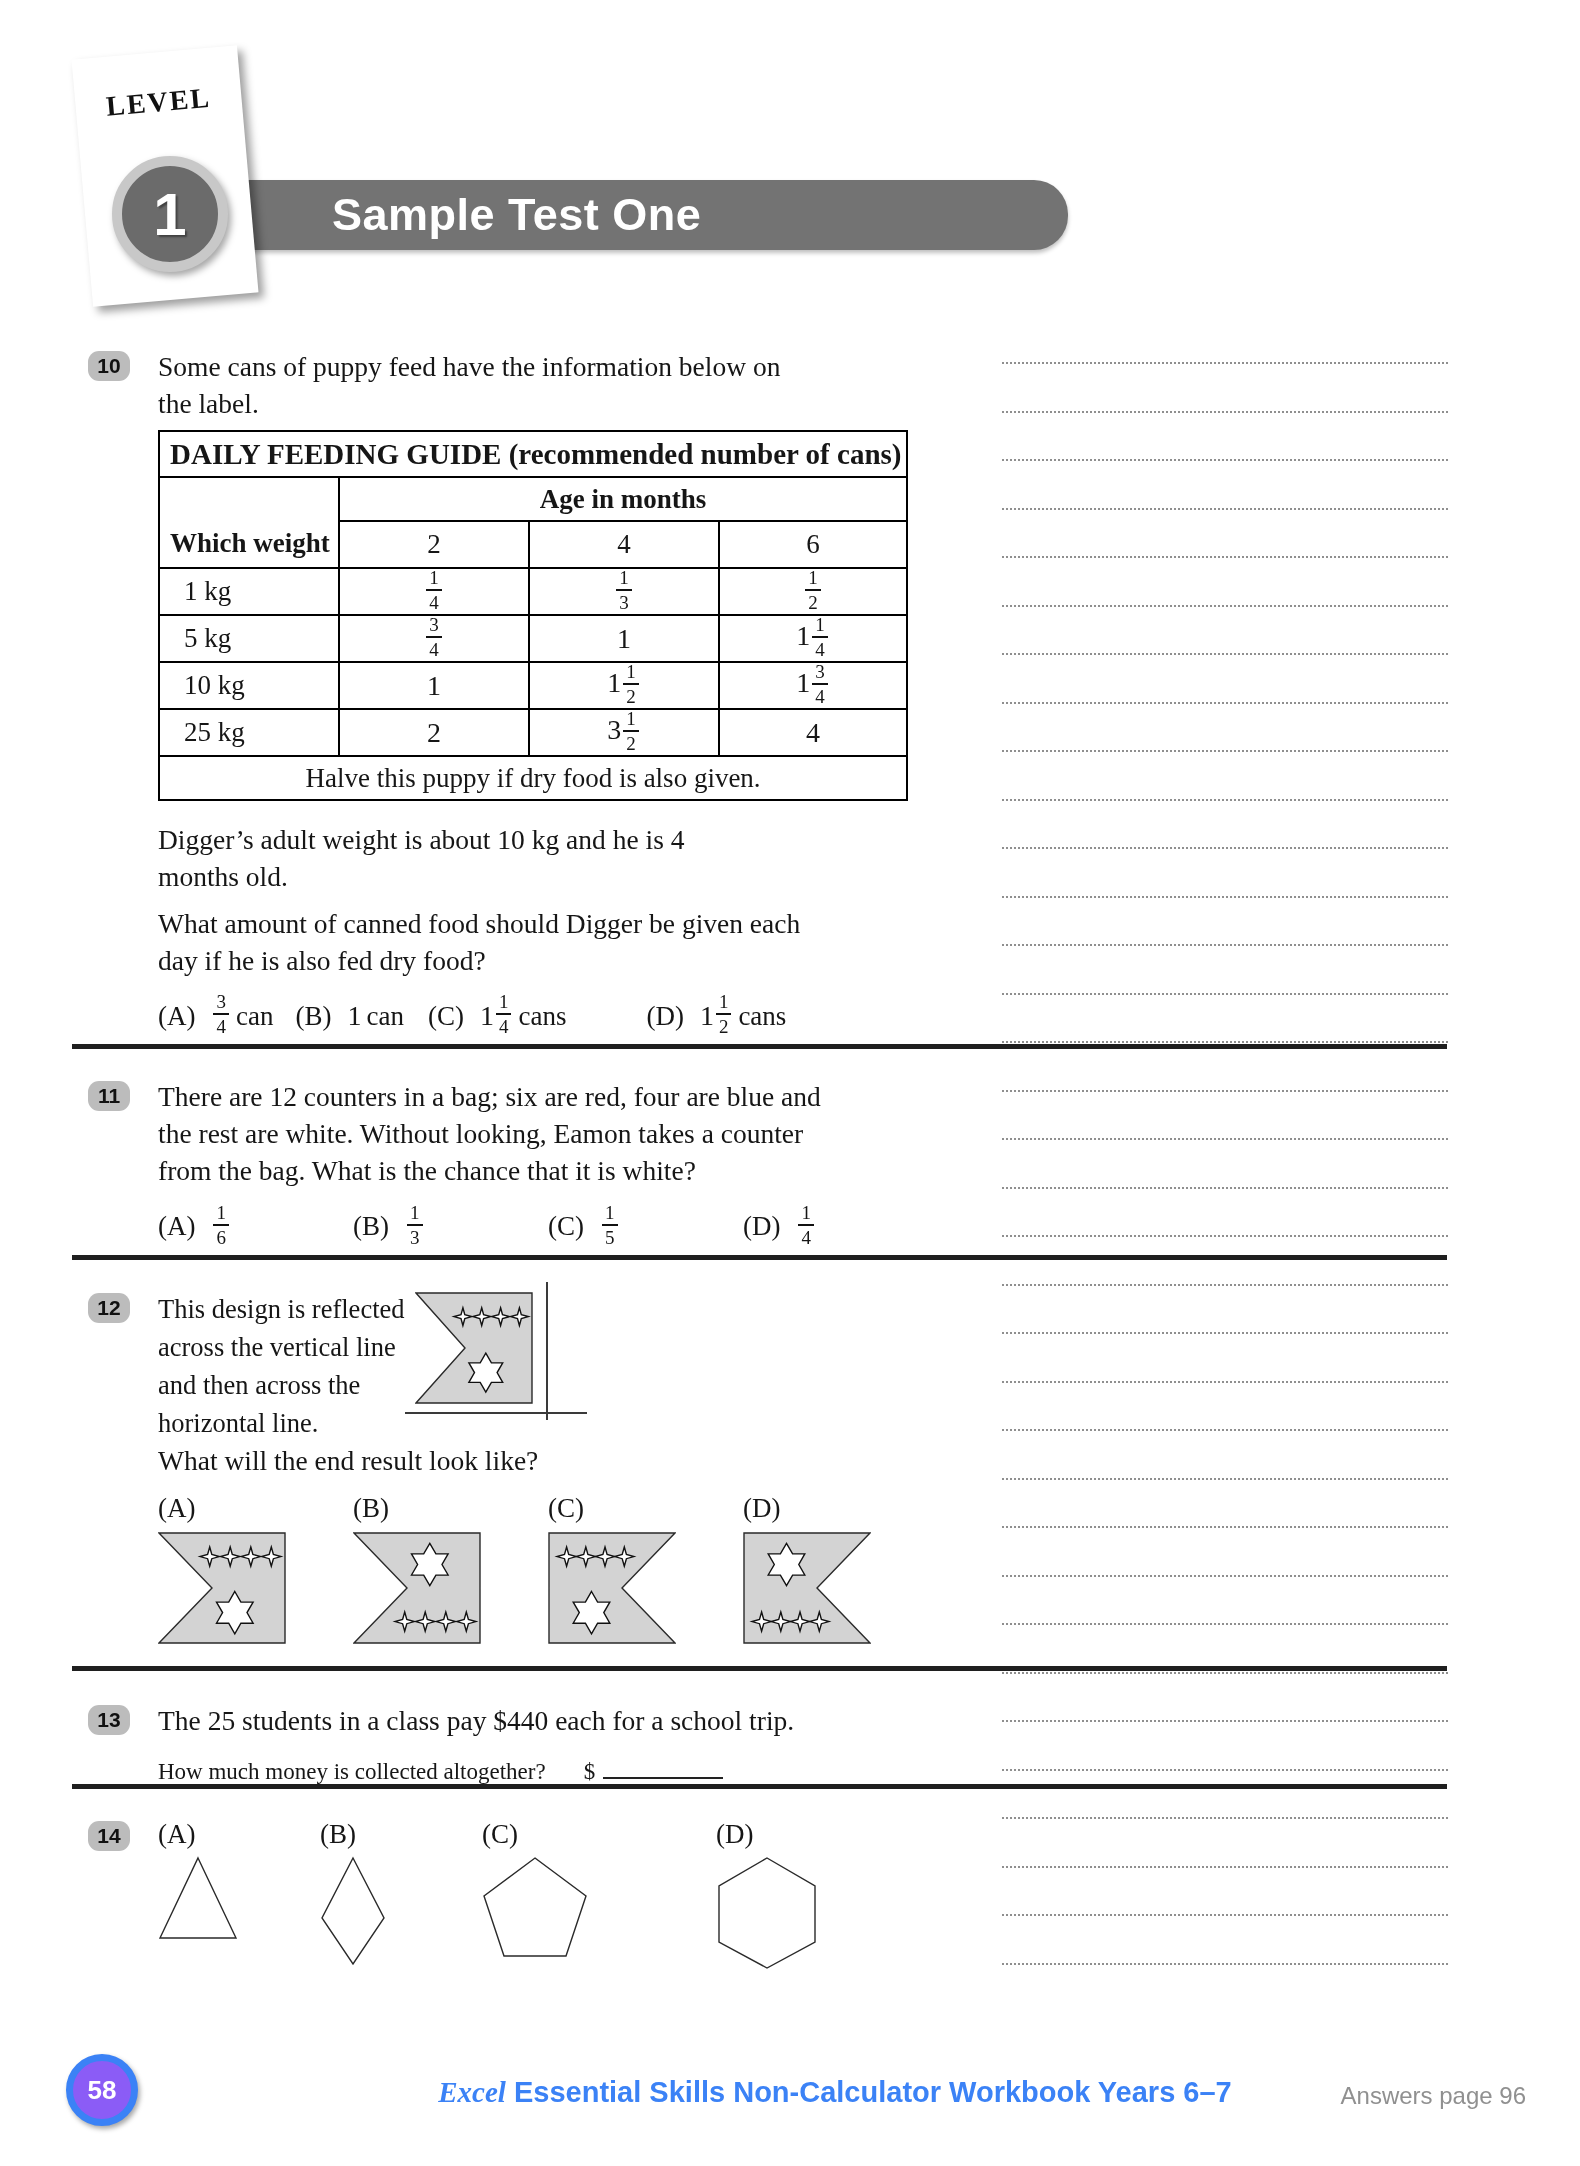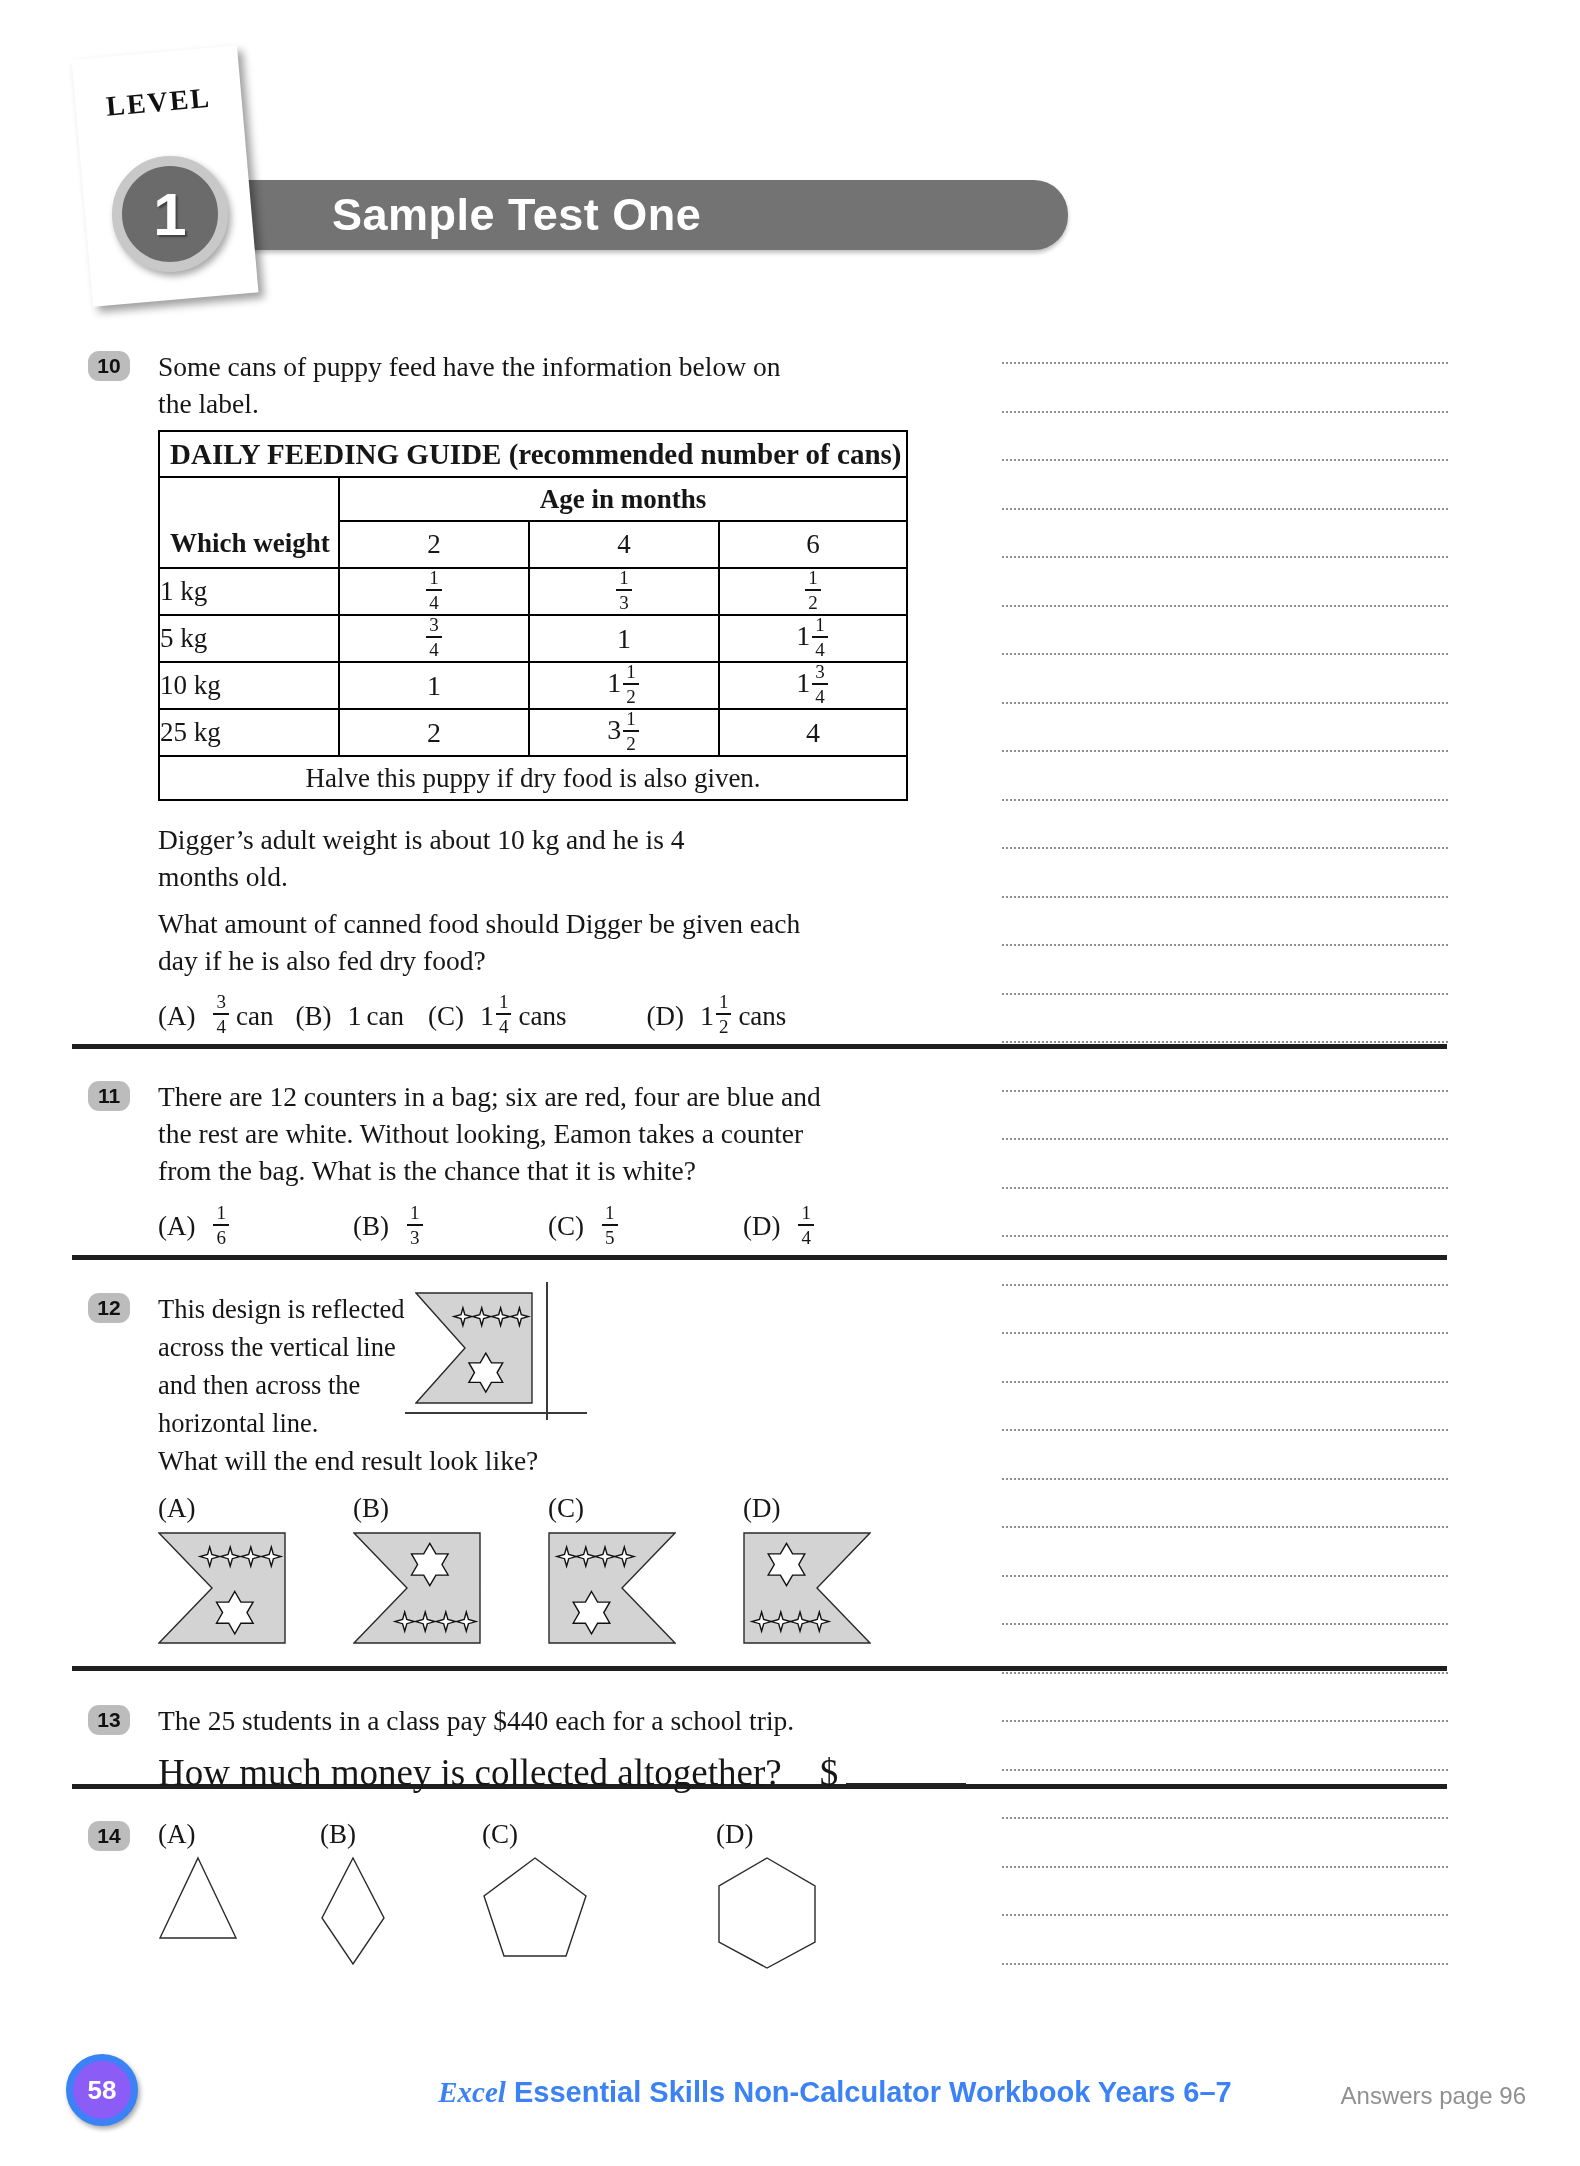--- a/index.html
+++ b/index.html
@@ -37,21 +37,21 @@
   .qtext{margin:0;font-size:27.5px;line-height:37px;white-space:pre-line;}
   .q12text{font-size:26.5px;line-height:38px;}
 
   
   .feed-table{border-collapse:collapse;margin-top:8px;width:748px;table-layout:fixed;}
   .feed-table td{border:2px solid #000;font-size:27px;padding:0;}
   .feed-table .t-title{font-weight:bold;font-size:29px;height:44px;padding-left:10px;}
   .feed-table .t-agehead{font-weight:bold;text-align:center;height:42px;}
   .feed-table .t-rowhead{font-weight:bold;vertical-align:bottom;padding:0 0 8px 10px;}
   .feed-table .t-age{text-align:center;height:45px;}
-  .feed-table .t-w{padding-left:0;height:45px;}
+  .feed-table .t-w{padding-left:24px;height:45px;}
   .feed-table .t-v{text-align:center;height:45px;}
   .feed-table .t-foot{text-align:center;height:42px;font-size:27px;}
 
   
   .frac{display:inline-flex;flex-direction:column;align-items:center;vertical-align:middle;
         line-height:1;margin:0 2px;position:relative;top:-2px;}
   .frac .fnum{font-size:19px;padding:0 3px 2px;border-bottom:2px solid #111;}
   .frac .fden{font-size:19px;padding-top:2px;}
   .whole{font-size:28px;}
 
@@ -74,21 +74,21 @@
   .flagbody{fill:#d3d3d3;stroke:#2a2a2a;stroke-width:1.4;}
   .spark{fill:#fff;stroke:#111;stroke-width:1.4;}
   .shape{fill:#fff;stroke:#2a2a2a;stroke-width:1.4;}
   .flag-opts{display:flex;margin-top:14px;}
   .flag-opt{width:130px;margin-right:65px;}
   .flag-opt .optlabel{display:block;margin:0 0 8px 0;}
   .shape-opts{display:flex;margin-top:1px;align-items:flex-start;}
   .shape-opt .optlabel{display:block;margin:0 0 6px 0;}
 
   
-  .prompt-row{margin-top:12px;font-size:37px;display:flex;align-items:baseline;}
+  .prompt-row{margin-top:12px;font-size:23px;display:flex;align-items:baseline;}
   .currency{margin-left:38px;margin-right:8px;}
   .answer-blank{display:inline-block;width:120px;height:26px;border-bottom:2px solid #222;}
 
   
   .page-circle{position:absolute;left:66px;top:2054px;width:58px;height:58px;border-radius:50%;
                background:#8b5cf6;border:7px solid #3b82f6;box-shadow:2px 3px 5px rgba(0,0,0,.35);
                display:flex;align-items:center;justify-content:center;}
   .page-circle span{color:#fff;font-family:"Liberation Sans",sans-serif;font-weight:bold;font-size:26px;}
   .footer-title{position:absolute;left:435px;top:2076px;width:800px;text-align:center;
                 font-family:"Liberation Sans",sans-serif;font-weight:bold;font-size:29px;color:#3b82f6;}

